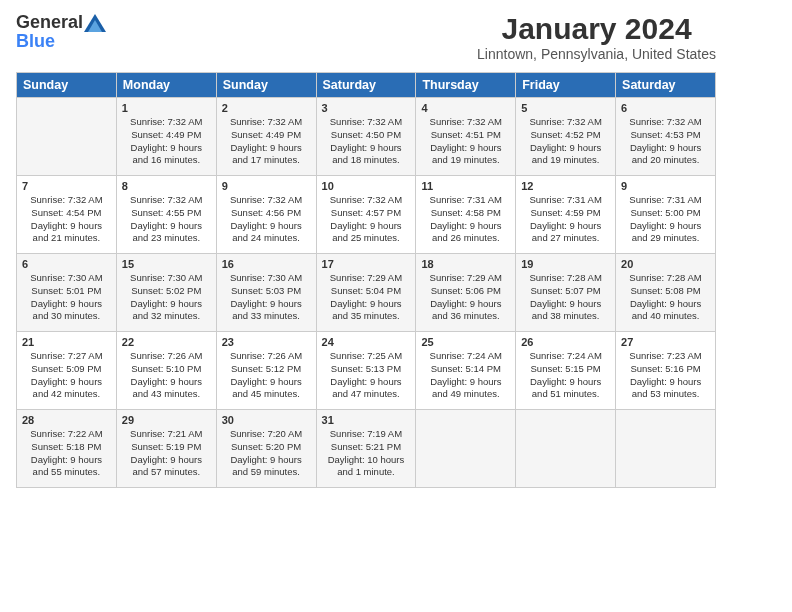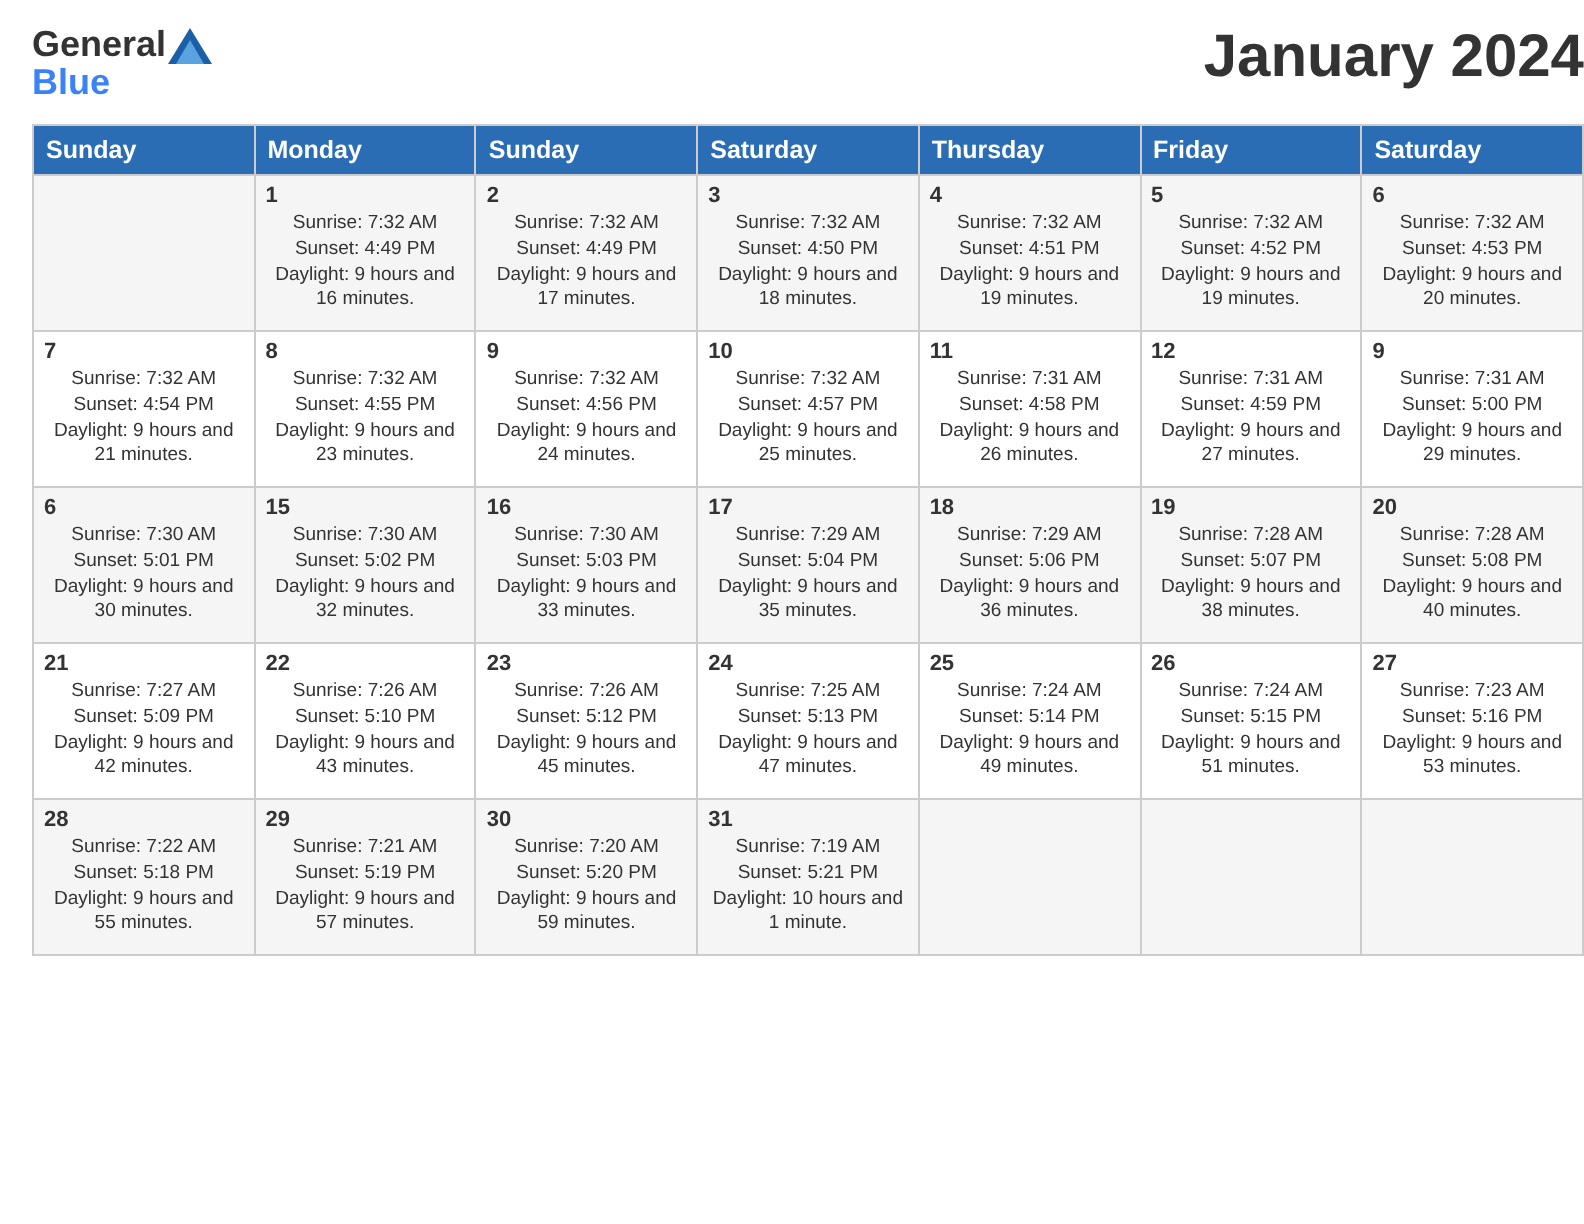--- a/index.html
+++ b/index.html
@@ -4,21 +4,21 @@
   <style>
     * { margin: 0; padding: 0; box-sizing: border-box; }
     body {
       font-family: Arial, sans-serif;
       background: #fff;
       width: 792px;
       height: 612px;
       overflow: hidden;
     }
     .container {
-      width: 792px;
+      width: 716px;
       padding: 12px 0 8px 16px;
     }
     .header {
       display: flex;
       justify-content: space-between;
       align-items: flex-start;
       margin-bottom: 10px;
     }
     .logo {
       display: flex;
@@ -92,20 +92,21 @@
         <span style="font-size:18px;font-weight:bold;color:#333;">General</span>
         <svg width="22" height="18" viewBox="0 0 22 18" style="margin-left:1px;vertical-align:middle;">
           <polygon points="0,18 11,0 22,18" fill="#1a5fa8"></polygon>
           <polygon points="4,18 11,6 18,18" fill="#5ba3e0"></polygon>
         </svg>
       </div>
       <span style="font-size:18px;font-weight:bold;color:#3b82f6;margin-top:-2px;">Blue</span>
     </div>
     <div class="title-block">
       <div class="month-title">January 2024</div>
+      <div class="location">Linntown, Pennsylvania, United States</div>
     </div>
   </div>
 
   <table>
     <thead>
       <tr>
         <th>Sunday</th>
         <th>Monday</th>
         <th>Sunday</th>
         <th>Saturday</th>

